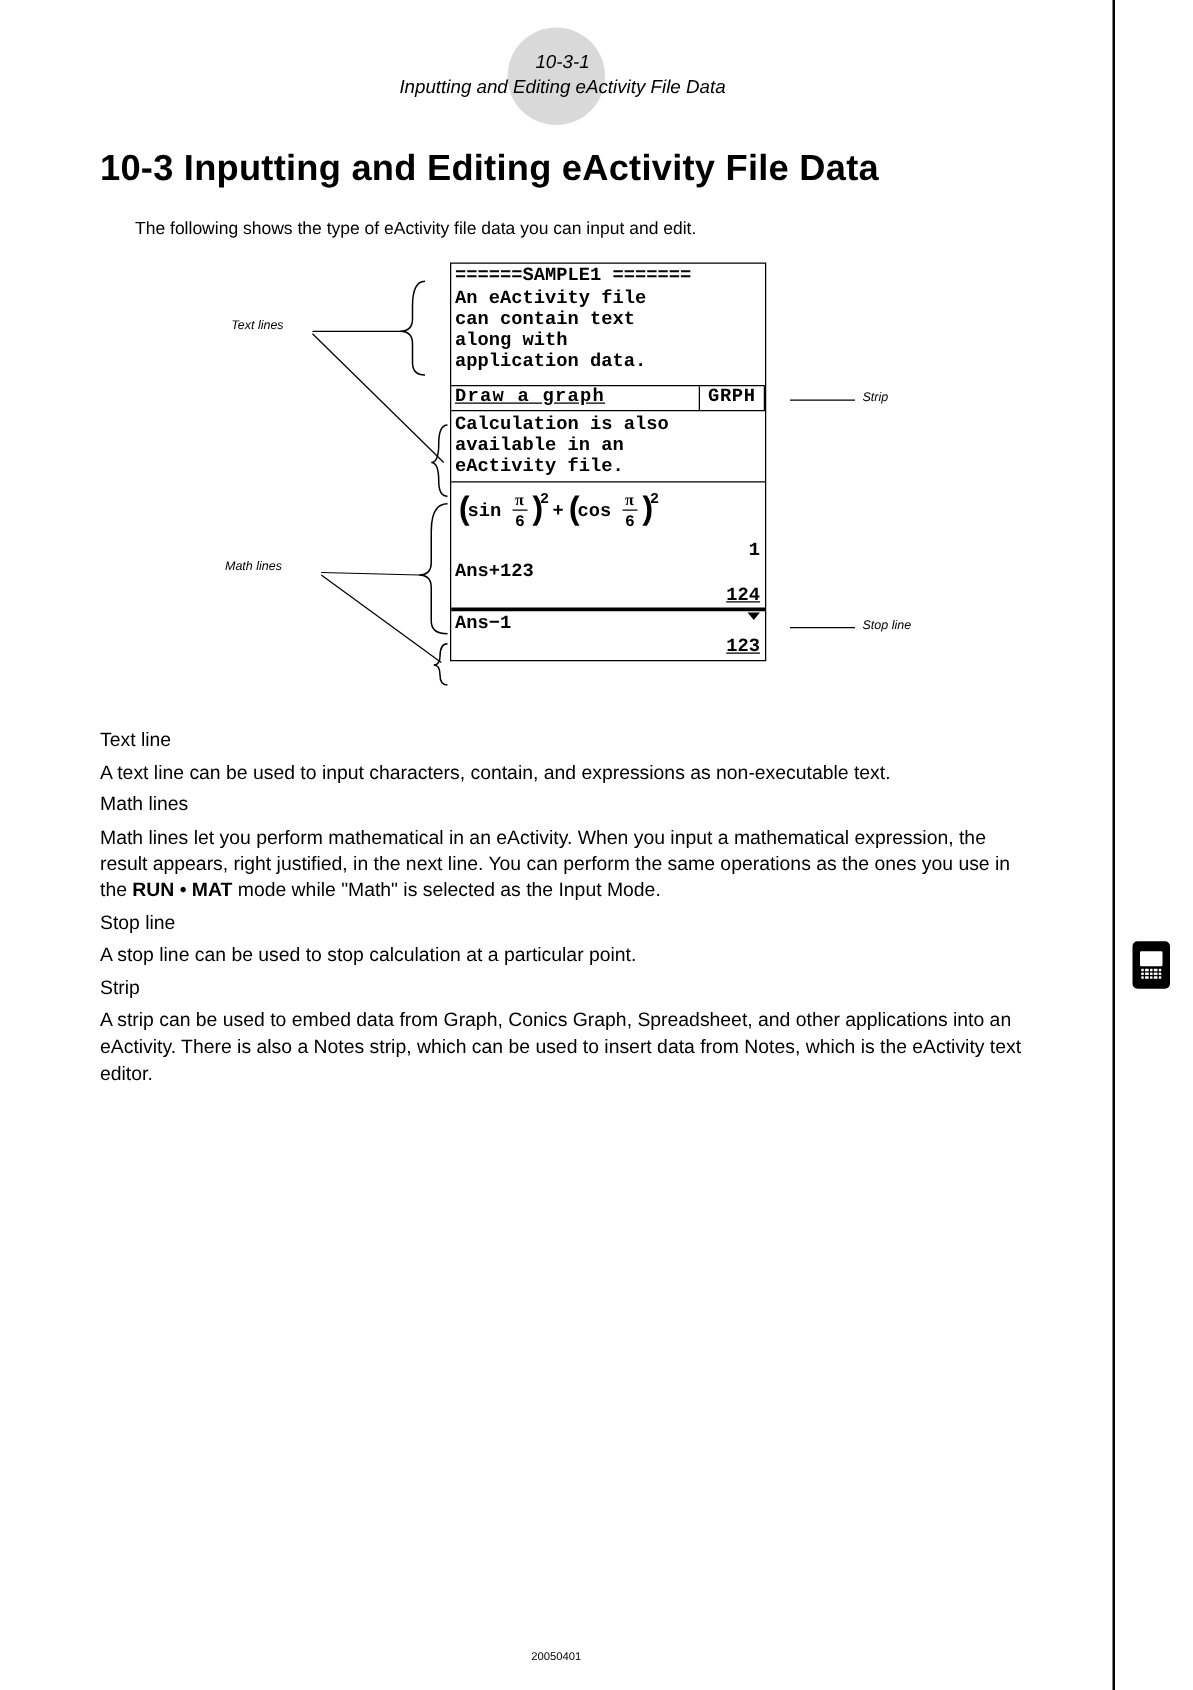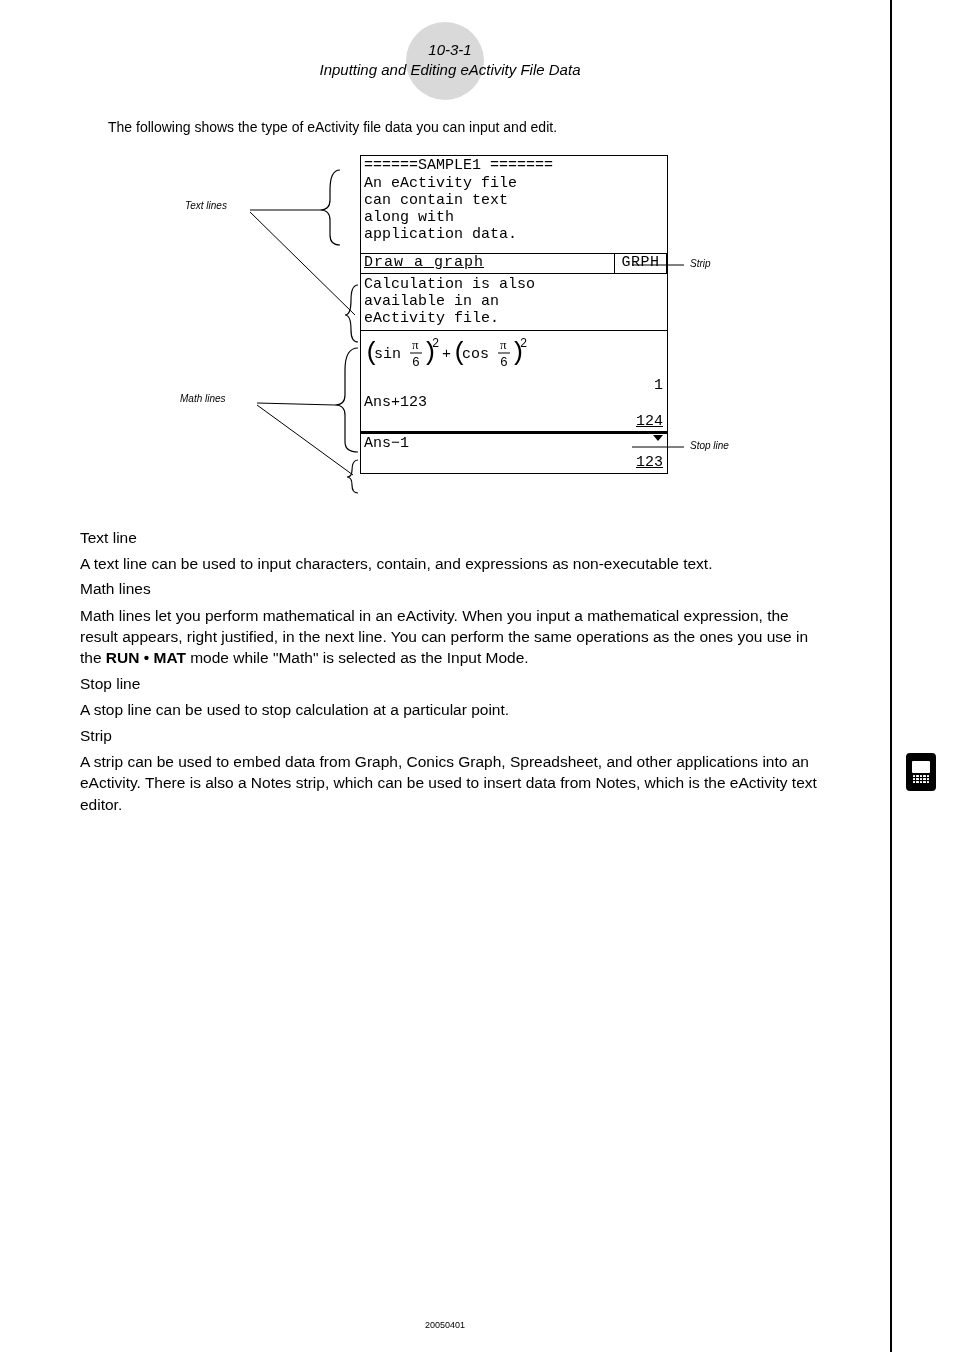--- a/index.html
+++ b/index.html
@@ -96,25 +96,26 @@
     }
     .diagram-area {
       position: relative;
       height: 350px;
       margin-bottom: 22px;
     }
     .calc-screen {
       position: absolute;
       left: 280px;
       top: 0;
-      width: 308px;
+      width: 253px;
       border: 1.5px solid #000;
       font-family: "Courier New", monospace;
       font-size: 15px;
       line-height: 1.12;
+      font-weight: bold;
     }
     .screen-block { padding: 2px 3px 2px 3px; }
     .divider { border-top: 1px solid #000; }
     .thick-divider { border-top: 3px solid #000; }
     .strip-row {
       display: flex;
       border-top: 1.5px solid #000;
       border-bottom: 1.5px solid #000;
     }
     .strip-row .strip-label {
@@ -192,20 +193,21 @@
 </div>
 
 <div class="page-container">
 
   <div class="header-circle"></div>
   <div class="header">
     <span class="pageno">10-3-1</span>
     <span class="ptitle">Inputting and Editing eActivity File Data</span>
   </div>
 
+  <h1>10-3  Inputting and Editing eActivity File Data</h1>
 
   <p class="intro">The following shows the type of eActivity file data you can input and edit.</p>
 
   <div class="diagram-area">
 
     <div class="callout-label" style="left:105px; top:45px;">Text lines</div>
     <div class="callout-label" style="left:100px; top:238px;">Math lines</div>
     <div class="callout-label" style="left:610px; top:103px;">Strip</div>
     <div class="callout-label" style="left:610px; top:285px;">Stop line</div>
 

